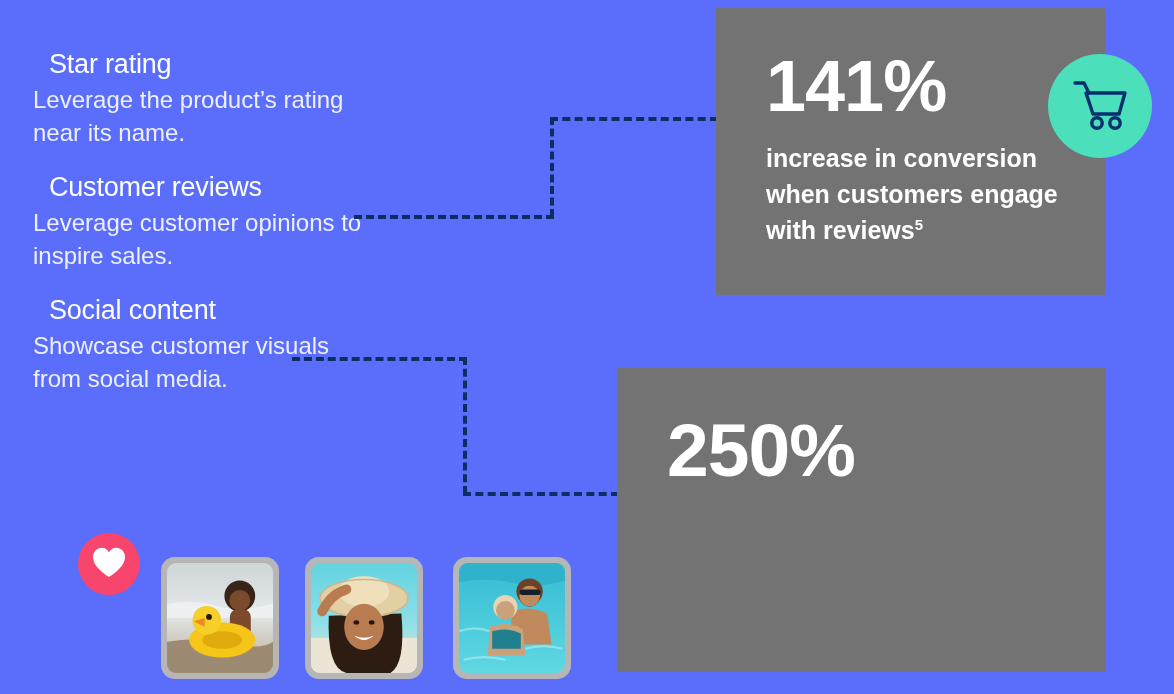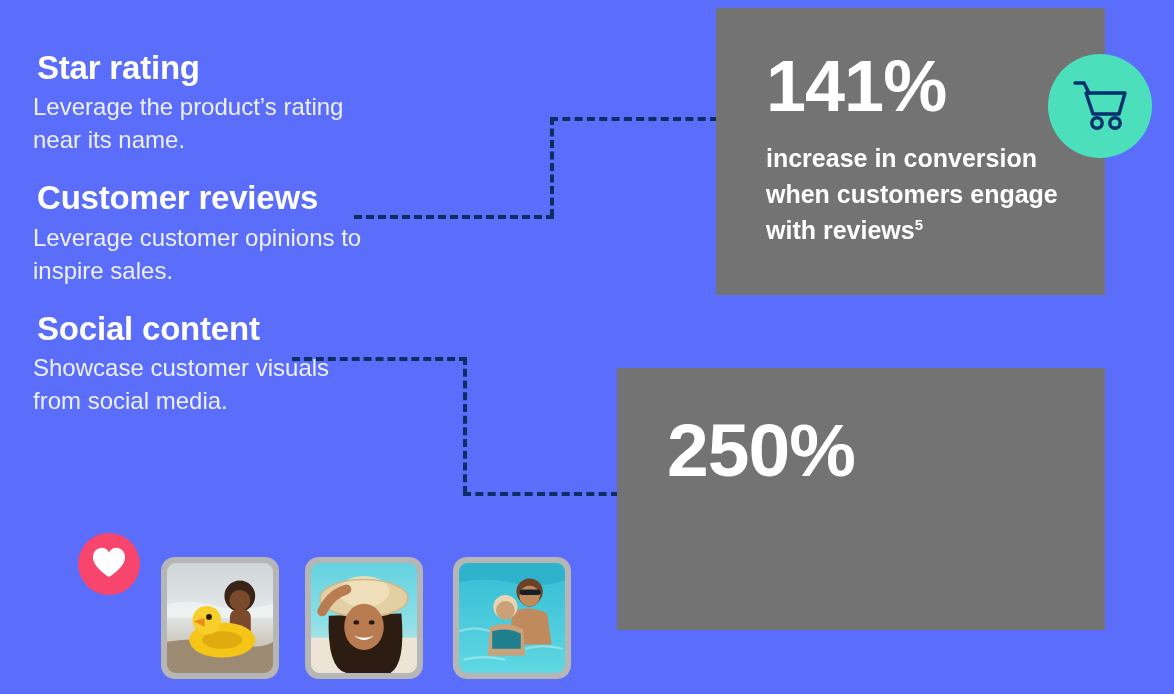--- a/index.html
+++ b/index.html
@@ -25,26 +25,26 @@
   
   .features {
     position: absolute;
     left: 33px;
     top: 48px;
     width: 400px;
   }
   .feature { margin-bottom: 22px; }
   .feature:last-child { margin-bottom: 0; }
   .feature-title {
-    font-size: 33px;
-    font-weight: bold;
+    font-size: 27px;
+    font-weight: normal;
     color: #ffffff;
     letter-spacing: -0.2px;
     line-height: 1.22;
-    margin: 0 0 2px 4px;
+    margin: 0 0 2px 16px;
     white-space: nowrap;
   }
   .feature-desc {
     font-size: 24px;
     font-weight: 300;
     color: #eef0ff;
     line-height: 1.38;
     margin: 0;
     max-width: 330px;
   }
@@ -59,21 +59,21 @@
     left: 716px;
     top: 8px;
     width: 389px;
     height: 287px;
     padding: 42px 0 0 50px;
   }
   #stat-card-engagement {
     left: 617px;
     top: 368px;
     width: 488px;
-    height: 262px;
+    height: 304px;
     padding: 45px 0 0 50px;
   }
   .stat-number {
     font-size: 72px;
     font-weight: bold;
     color: #ffffff;
     line-height: 1;
     letter-spacing: -1px;
     margin: 0 0 18px 0;
   }

